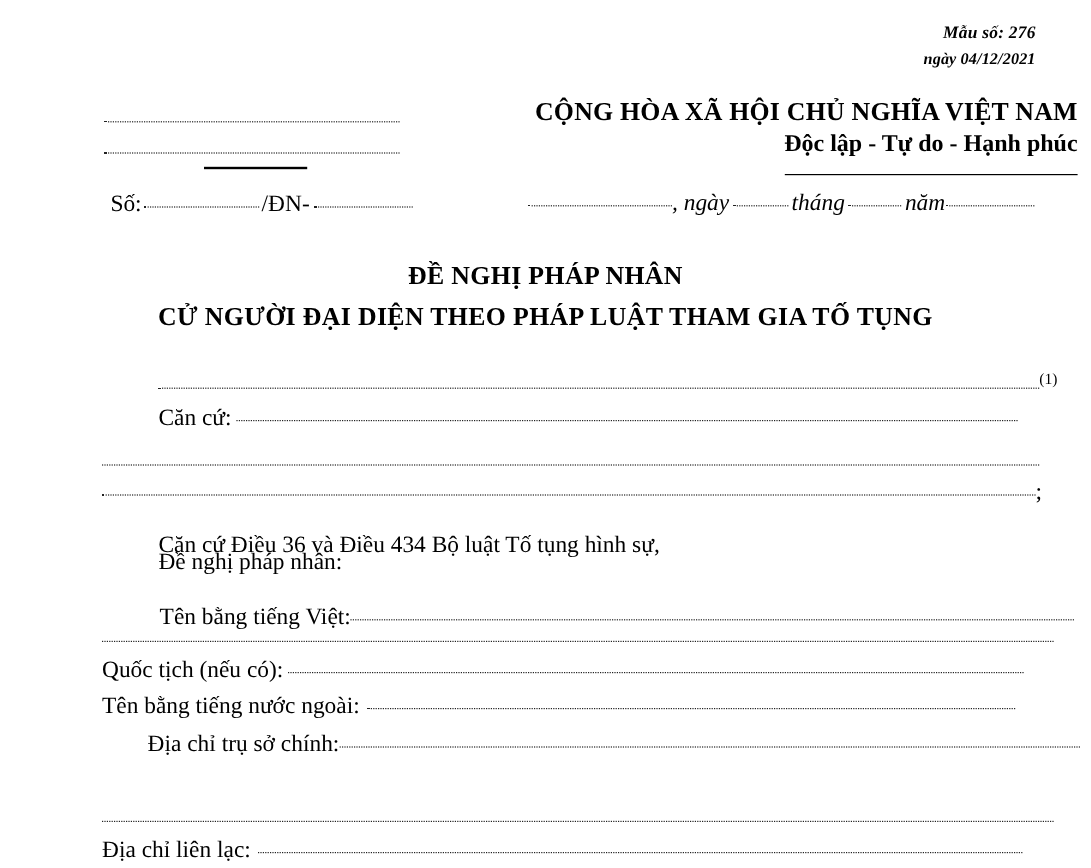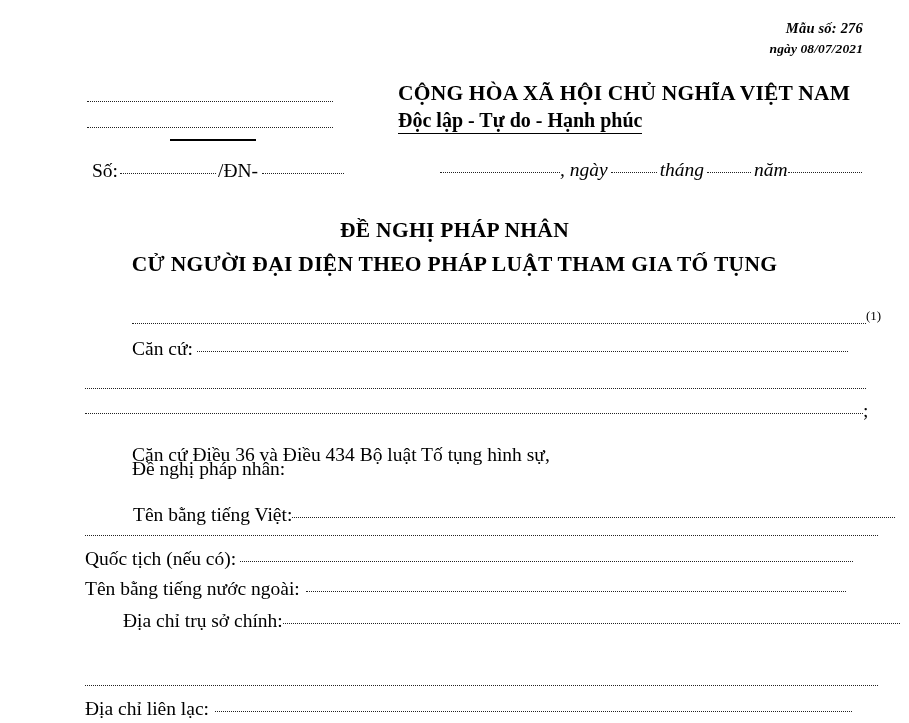--- a/index.html
+++ b/index.html
@@ -36,35 +36,35 @@
   }
   .meta .m1 { font-size: 14.5px; letter-spacing: .2px; }
   .meta .m2 { font-size: 13.5px; letter-spacing: .1px; }
   .meta .m3 { font-size: 13.5px; letter-spacing: .1px; }
 
   
   .nation {
     left: 398px;
     top: 81px;
     width: 500px;
-    text-align: left;
+    text-align: right;
   }
   .nation .country {
     font-weight: bold;
     font-size: 21.5px;
     letter-spacing: .2px;
     white-space: nowrap;
   }
   .nation .motto {
     font-weight: bold;
     font-size: 20px;
     margin-top: 3px;
     display: inline-block;
     border-bottom: 1.6px solid #000;
-    padding-bottom: 1px;
+    padding-bottom: 13px;
     white-space: nowrap;
   }
 
   
   .hdr-dot {
     left: 87px;
     width: 246px;
     border-bottom: 1.6px dotted #222;
     height: 0;
   }
@@ -184,21 +184,21 @@
     vertical-align: baseline;
   }
 </style>
 </head>
 <body>
 
 <div class="page">
 
   <div class="abs meta">
     <div class="m1">Mẫu số: 276</div>
-    <div class="m3">ngày 08/07/2021</div>
+    <div class="m3">ngày 04/12/2021</div>
   </div>
 
   <div class="abs nation">
     <div class="country">CỘNG HÒA XÃ HỘI CHỦ NGHĨA VIỆT NAM</div>
     <div><span class="motto">Độc lập - Tự do - Hạnh phúc</span></div>
   </div>
 
   <div class="abs hdr-dot l1"></div>
   <div class="abs hdr-dot l2"></div>
   <div class="abs hdr-rule"></div>

